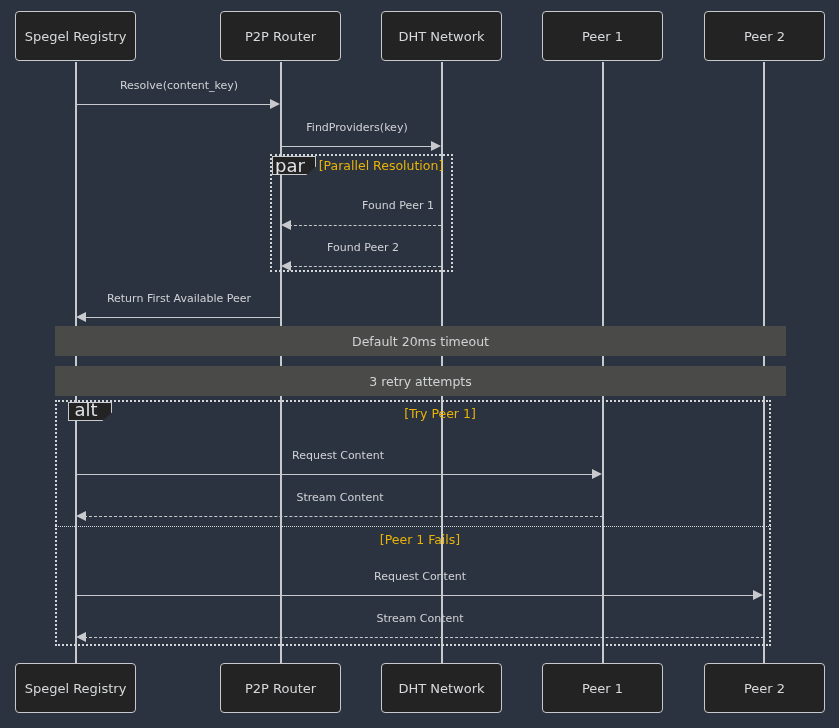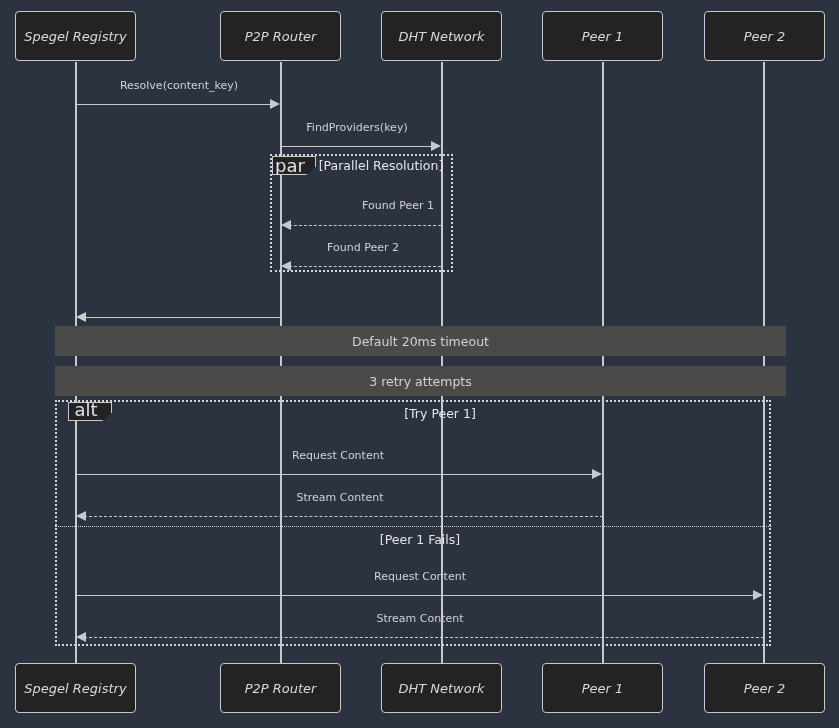--- a/index.html
+++ b/index.html
@@ -20,21 +20,20 @@
     box-sizing: border-box;
     background: #232323;
     border: 1px solid #c7c9cc;
     border-radius: 4px;
     display: flex;
     align-items: center;
     justify-content: center;
     color: #d7d9dc;
     font-size: 13px;
     z-index: 5;
-    font-style: italic;
   }
   .lifeline {
     position: absolute;
     width: 2px;
     background: #c7c9cc;
     z-index: 1;
   }
   .msg-line {
     position: absolute;
     height: 0;
@@ -95,21 +94,21 @@
     align-items: center;
     justify-content: center;
     border: 1px solid #c7c9cc;
     box-sizing: border-box;
     z-index: 7;
     clip-path: polygon(0 0, 100% 0, 100% 55%, 78% 100%, 0 100%);
     padding-right: 8px;
   }
   .frame-title {
     position: absolute;
-    color: #e5e5e5;
+    color: #eab308;
     font-size: 12.5px;
     white-space: nowrap;
     transform: translateX(-50%);
     z-index: 7;
   }
   .frame-divider {
     position: absolute;
     border-top: 1.6px dotted #d3d5d8;
     z-index: 2;
   }
@@ -156,20 +155,21 @@
   <div class="frame-title" style="left:381px; top:158px;">[Parallel Resolution]</div>
 
   <div class="msg-label" style="left:363px; top:199px;margin-left:35px;">Found Peer 1</div>
   <div class="msg-line dashed" style="left:289px; top:225px; width:152px;"></div>
   <div class="arrow-head left" style="left:281px; top:220px;"></div>
 
   <div class="msg-label" style="left:363px; top:241px;">Found Peer 2</div>
   <div class="msg-line dashed" style="left:289px; top:266px; width:152px;"></div>
   <div class="arrow-head left" style="left:281px; top:261px;"></div>
 
+  <div class="msg-label" style="left:179px; top:292px;">Return First Available Peer</div>
   <div class="msg-line" style="left:84px; top:317px; width:197px;"></div>
   <div class="arrow-head left" style="left:76px; top:312px;"></div>
 
   <div class="note-band" style="left:55px; top:326px; width:731px; height:30px;">
     <span>Default 20ms timeout</span>
   </div>
   <div class="note-band" style="left:55px; top:366px; width:731px; height:30px;">
     <span>3 retry attempts</span>
   </div>
 

